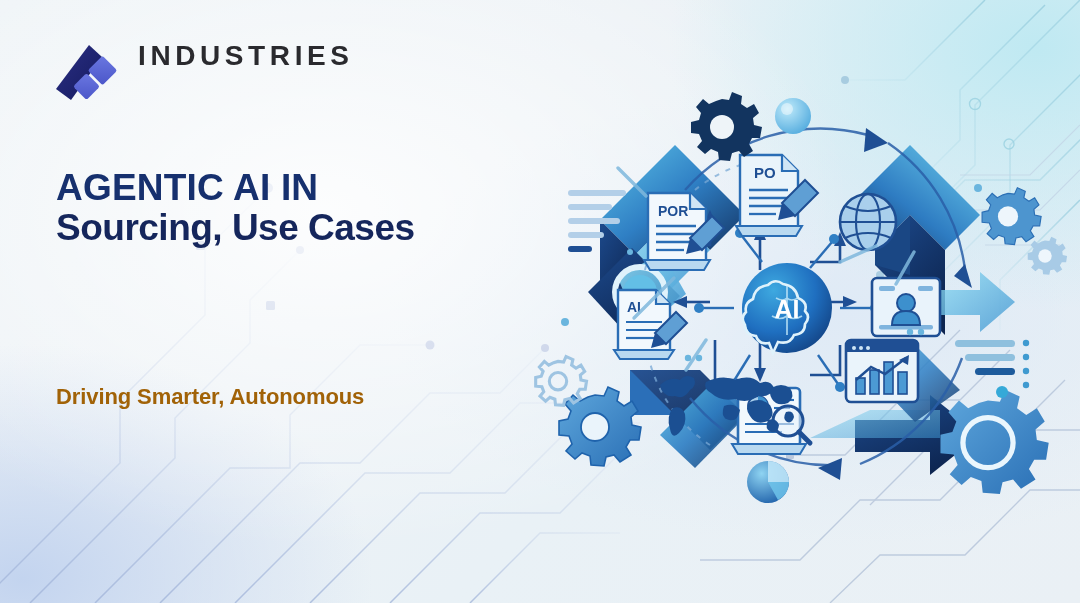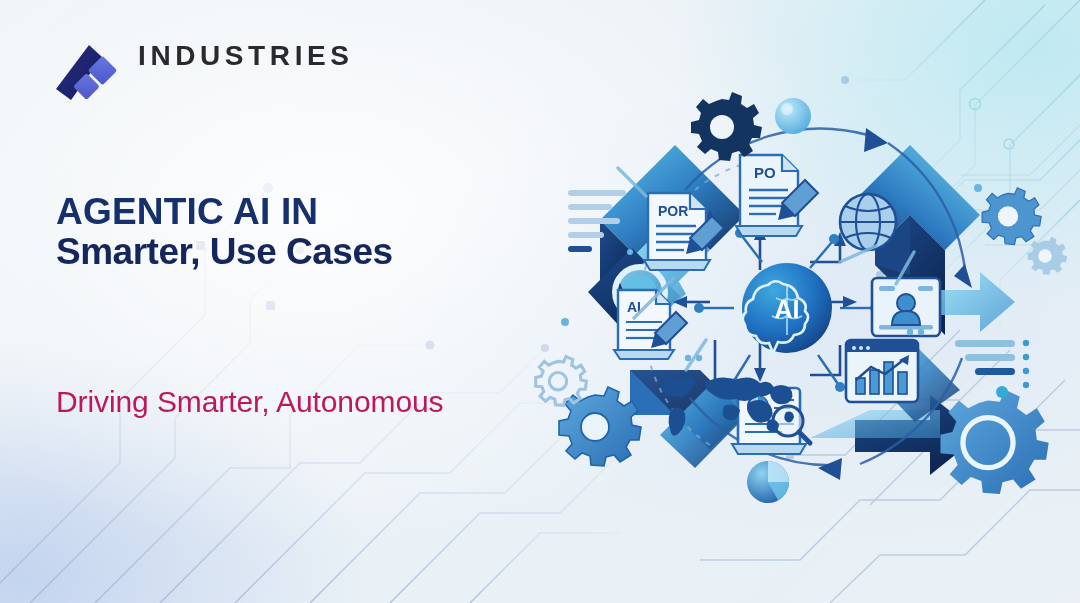--- a/index.html
+++ b/index.html
@@ -47,42 +47,42 @@
   .logo-text {
     font-size: 28px;
     letter-spacing: 4.6px;
     font-weight: 600;
     color: #2a2a2e;
     line-height: 1;
   }
 
   .headline {
     position: absolute;
-    left: 56px; top: 192px;
+    left: 56px; top: 168px;
     width: 470px;
   }
   .hl-line {
     font-weight: 800;
     font-size: 37px;
     line-height: 1.09;
     color: #16306e;
     letter-spacing: -0.4px;
     white-space: nowrap;
   }
   .hl-line.cap { text-transform: uppercase; letter-spacing: 0.2px; }
   .hl-line.mix { color: #15265c; letter-spacing: -0.5px; }
 
   .subhead {
     position: absolute;
     left: 56px; top: 381px;
     width: 470px;
-    font-size: 30px;
+    font-size: 22px;
     line-height: 1.42;
-    color: #be185d;
-    font-weight: 400;
+    color: #a16207;
+    font-weight: 700;
     letter-spacing: -0.1px;
   }
   .subhead div { white-space: nowrap; }
 
   
   .graphic {
     position: absolute;
     left: 510px; top: 40px;
     width: 560px; height: 520px;
   }
@@ -181,21 +181,21 @@
       </defs>
       <path d="M37 3 L50 15 L19 58 L4 47 Z" fill="url(#lgDark)"></path>
       <rect x="40" y="18" width="21" height="21" rx="2.5" transform="rotate(45 50.5 28.5)" fill="url(#lgLite)"></rect>
       <rect x="25" y="35" width="19" height="19" rx="2.5" transform="rotate(45 34.5 44.5)" fill="url(#lgLite)"></rect>
     </svg>
     <div class="logo-text">INDUSTRIES</div>
   </div>
 
   <div class="headline">
     <div class="hl-line cap">AGENTIC AI IN</div>
-    <div class="hl-line mix">Smarter, Use Cases</div>
+    <div class="hl-line mix">Sourcing, Use Cases</div>
   </div>
 
   <div class="subhead">
     <div>Driving Smarter, Autonomous</div>
   </div>
 
   <div class="graphic">
     <svg viewBox="0 0 560 520">
       <defs>
         <linearGradient id="chvA" x1="0" y1="0" x2="1" y2="1">

